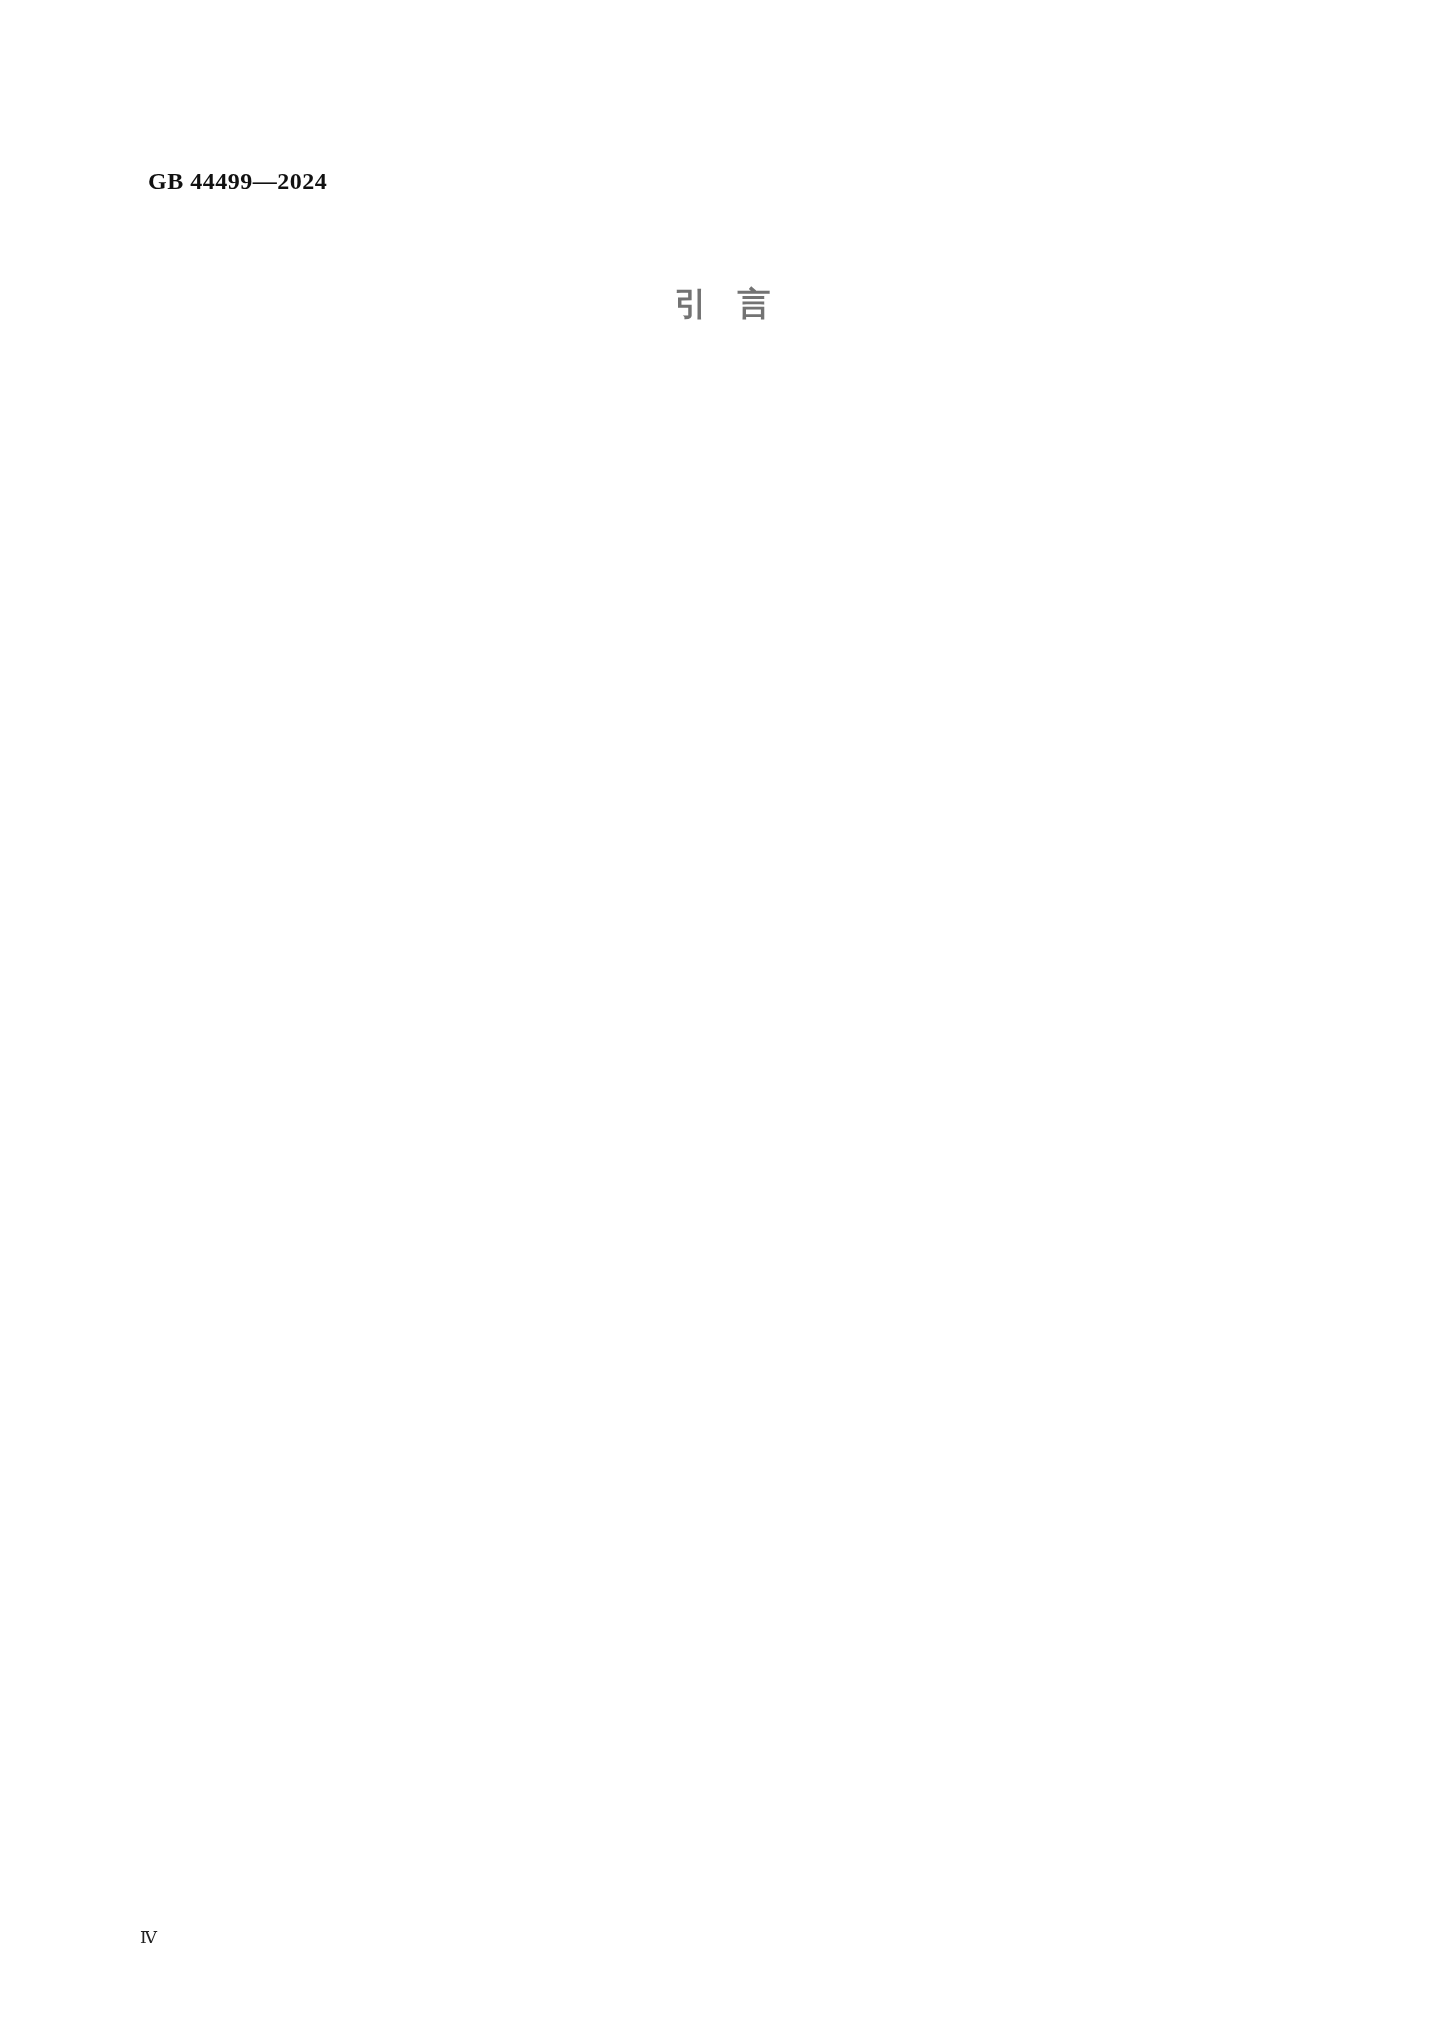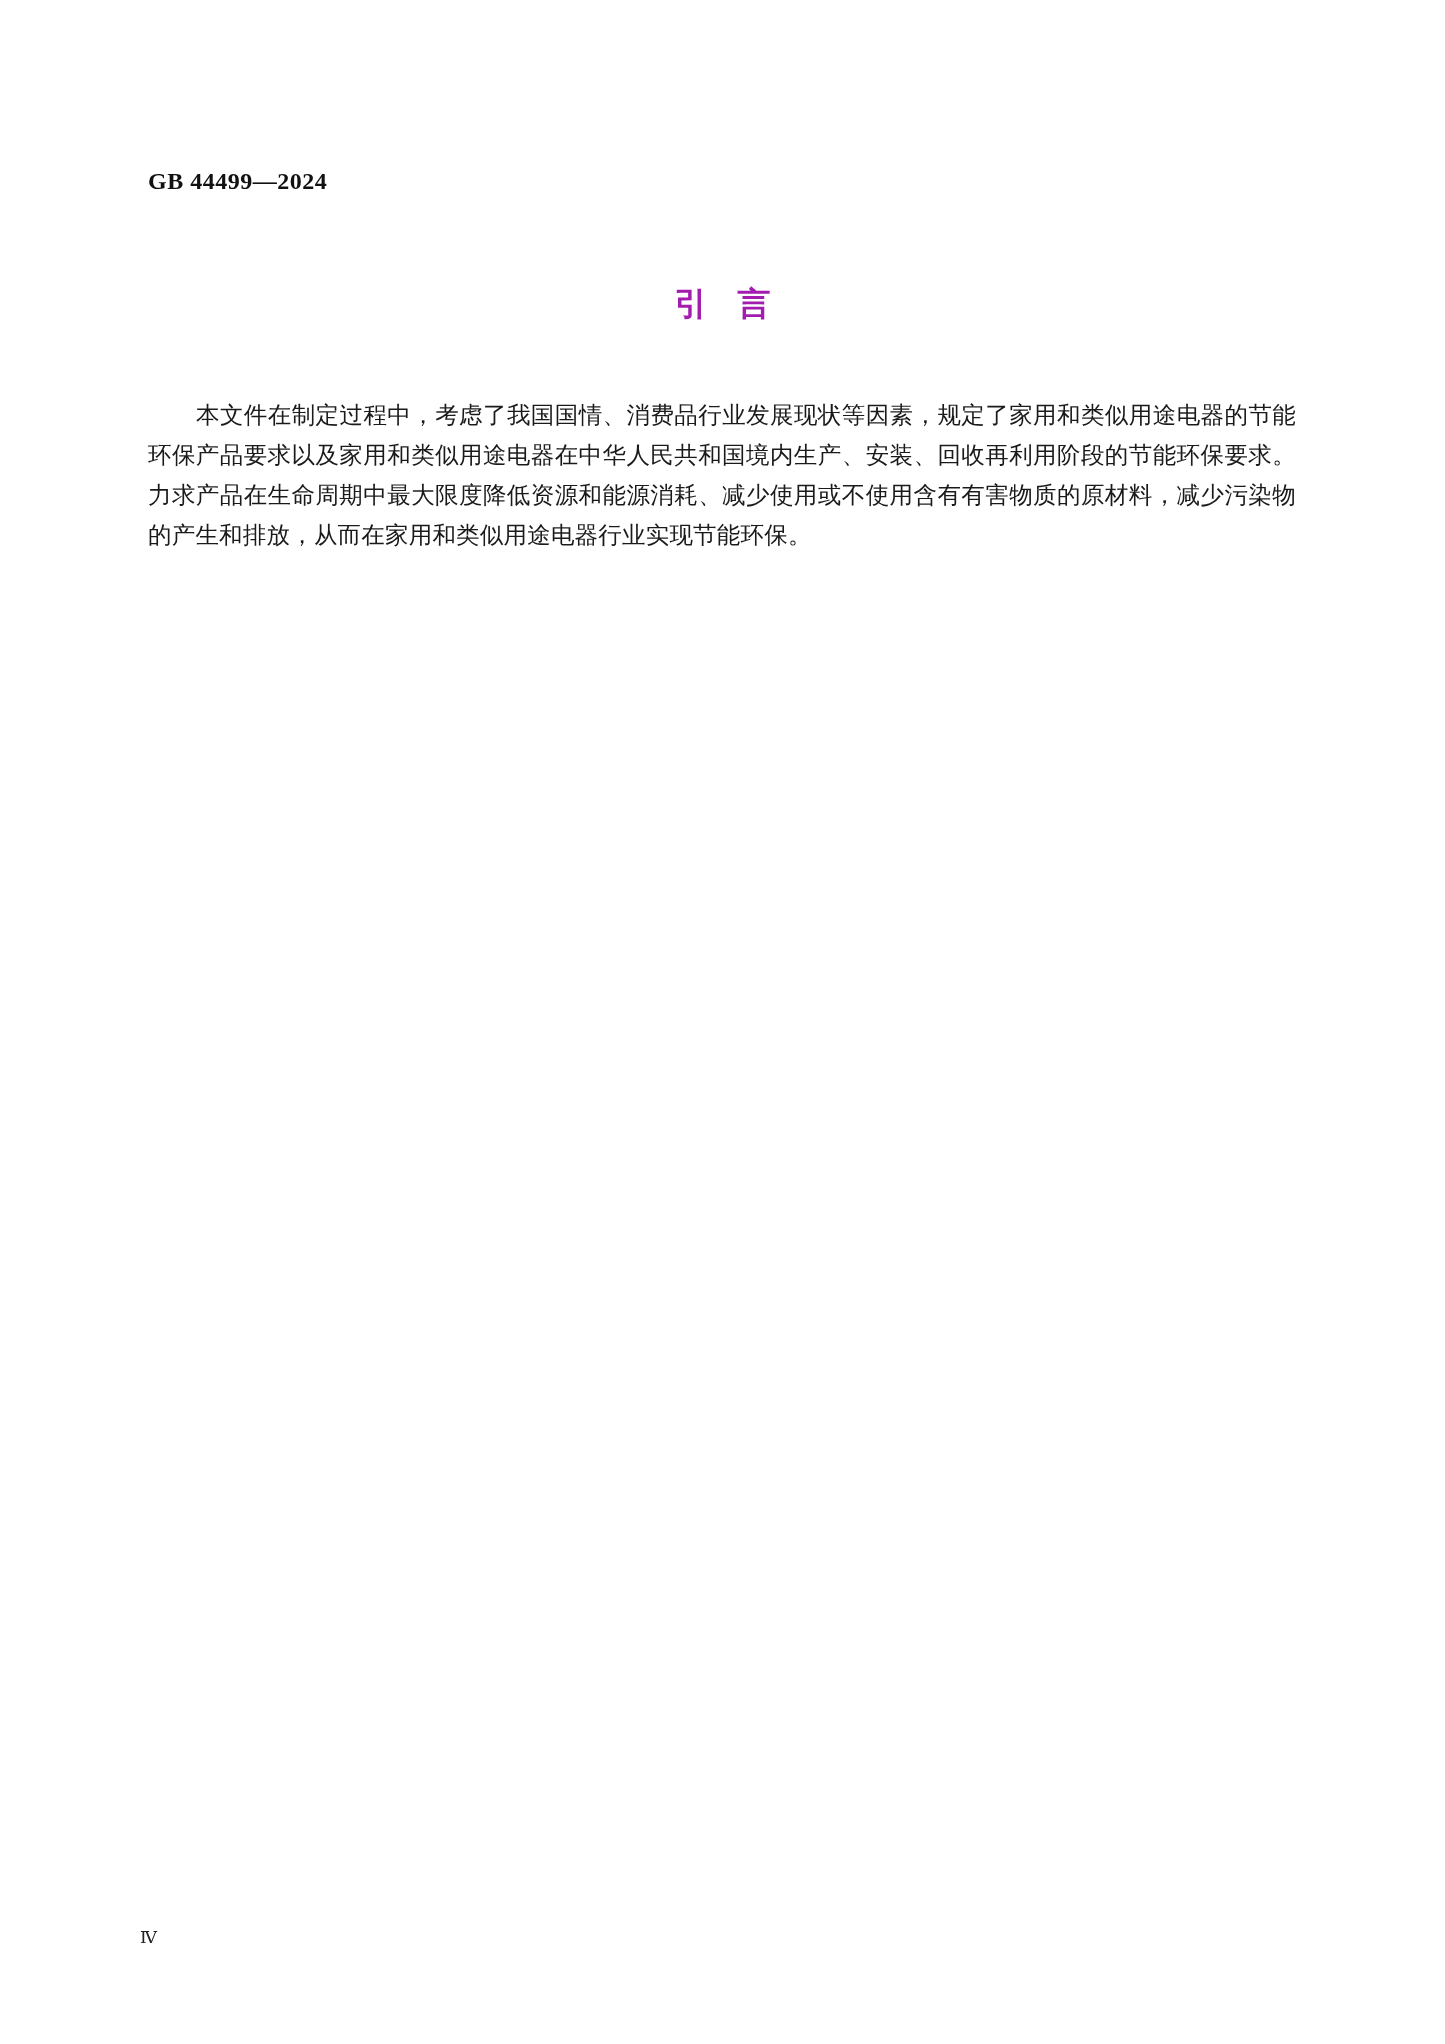--- a/index.html
+++ b/index.html
@@ -34,21 +34,21 @@
     position: absolute;
     top: 282px;
     left: 0;
     width: 1445px;
     text-align: center;
     font-family: "DejaVu Sans", "Liberation Sans", sans-serif;
     font-weight: bold;
     font-size: 33px;
     letter-spacing: 30px;
     text-indent: 30px;
-    color: #a21caf;
+    color: #737373;
   }
   .body-block {
     position: absolute;
     top: 395px;
     left: 148px;
     width: 1148px;
   }
   .body-para {
     font-family: "Liberation Serif", "DejaVu Serif", serif;
     font-size: 23.5px;
@@ -71,19 +71,16 @@
 </style>
 </head>
 <body>
 
 <div class="page">
 
   <div class="std-number">GB 44499—2024</div>
 
   <div class="doc-title">引言</div>
 
-  <div class="body-block">
-    <p class="body-para">本文件在制定过程中，考虑了我国国情、消费品行业发展现状等因素，规定了家用和类似用途电器的节能环保产品要求以及家用和类似用途电器在中华人民共和国境内生产、安装、回收再利用阶段的节能环保要求。力求产品在生命周期中最大限度降低资源和能源消耗、减少使用或不使用含有有害物质的原材料，减少污染物的产生和排放，从而在家用和类似用途电器行业实现节能环保。</p>
-  </div>
 
   <div class="page-number">Ⅳ</div>
 
 </div>
 
 </body></html>

